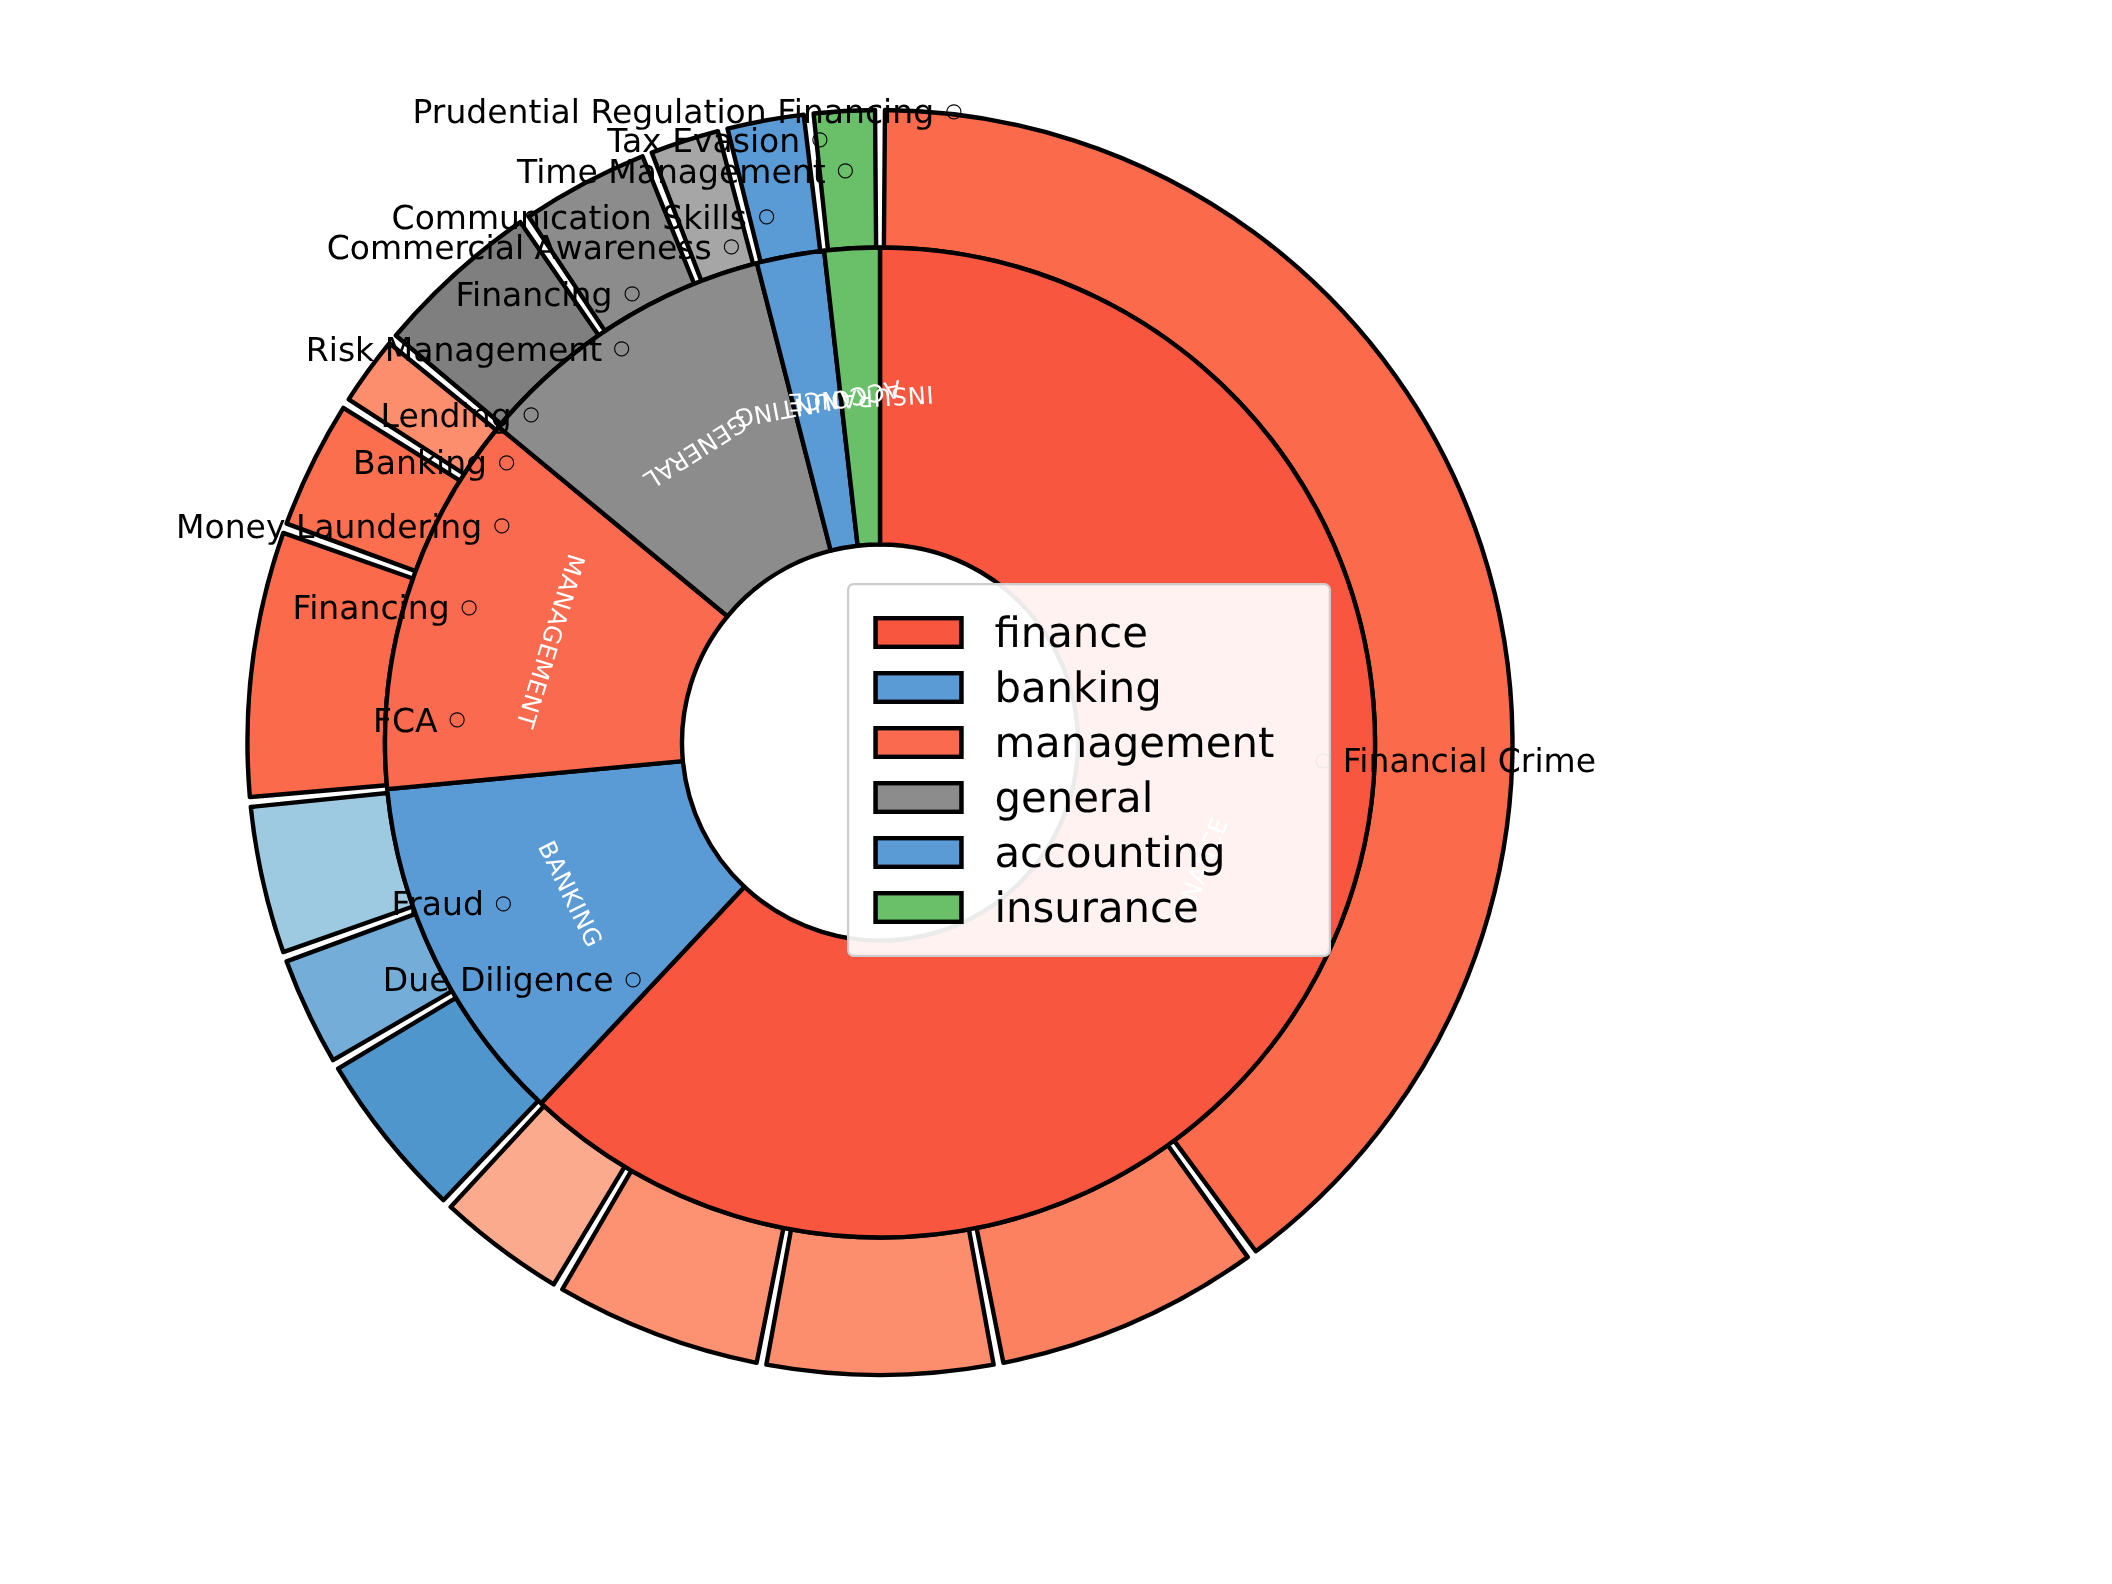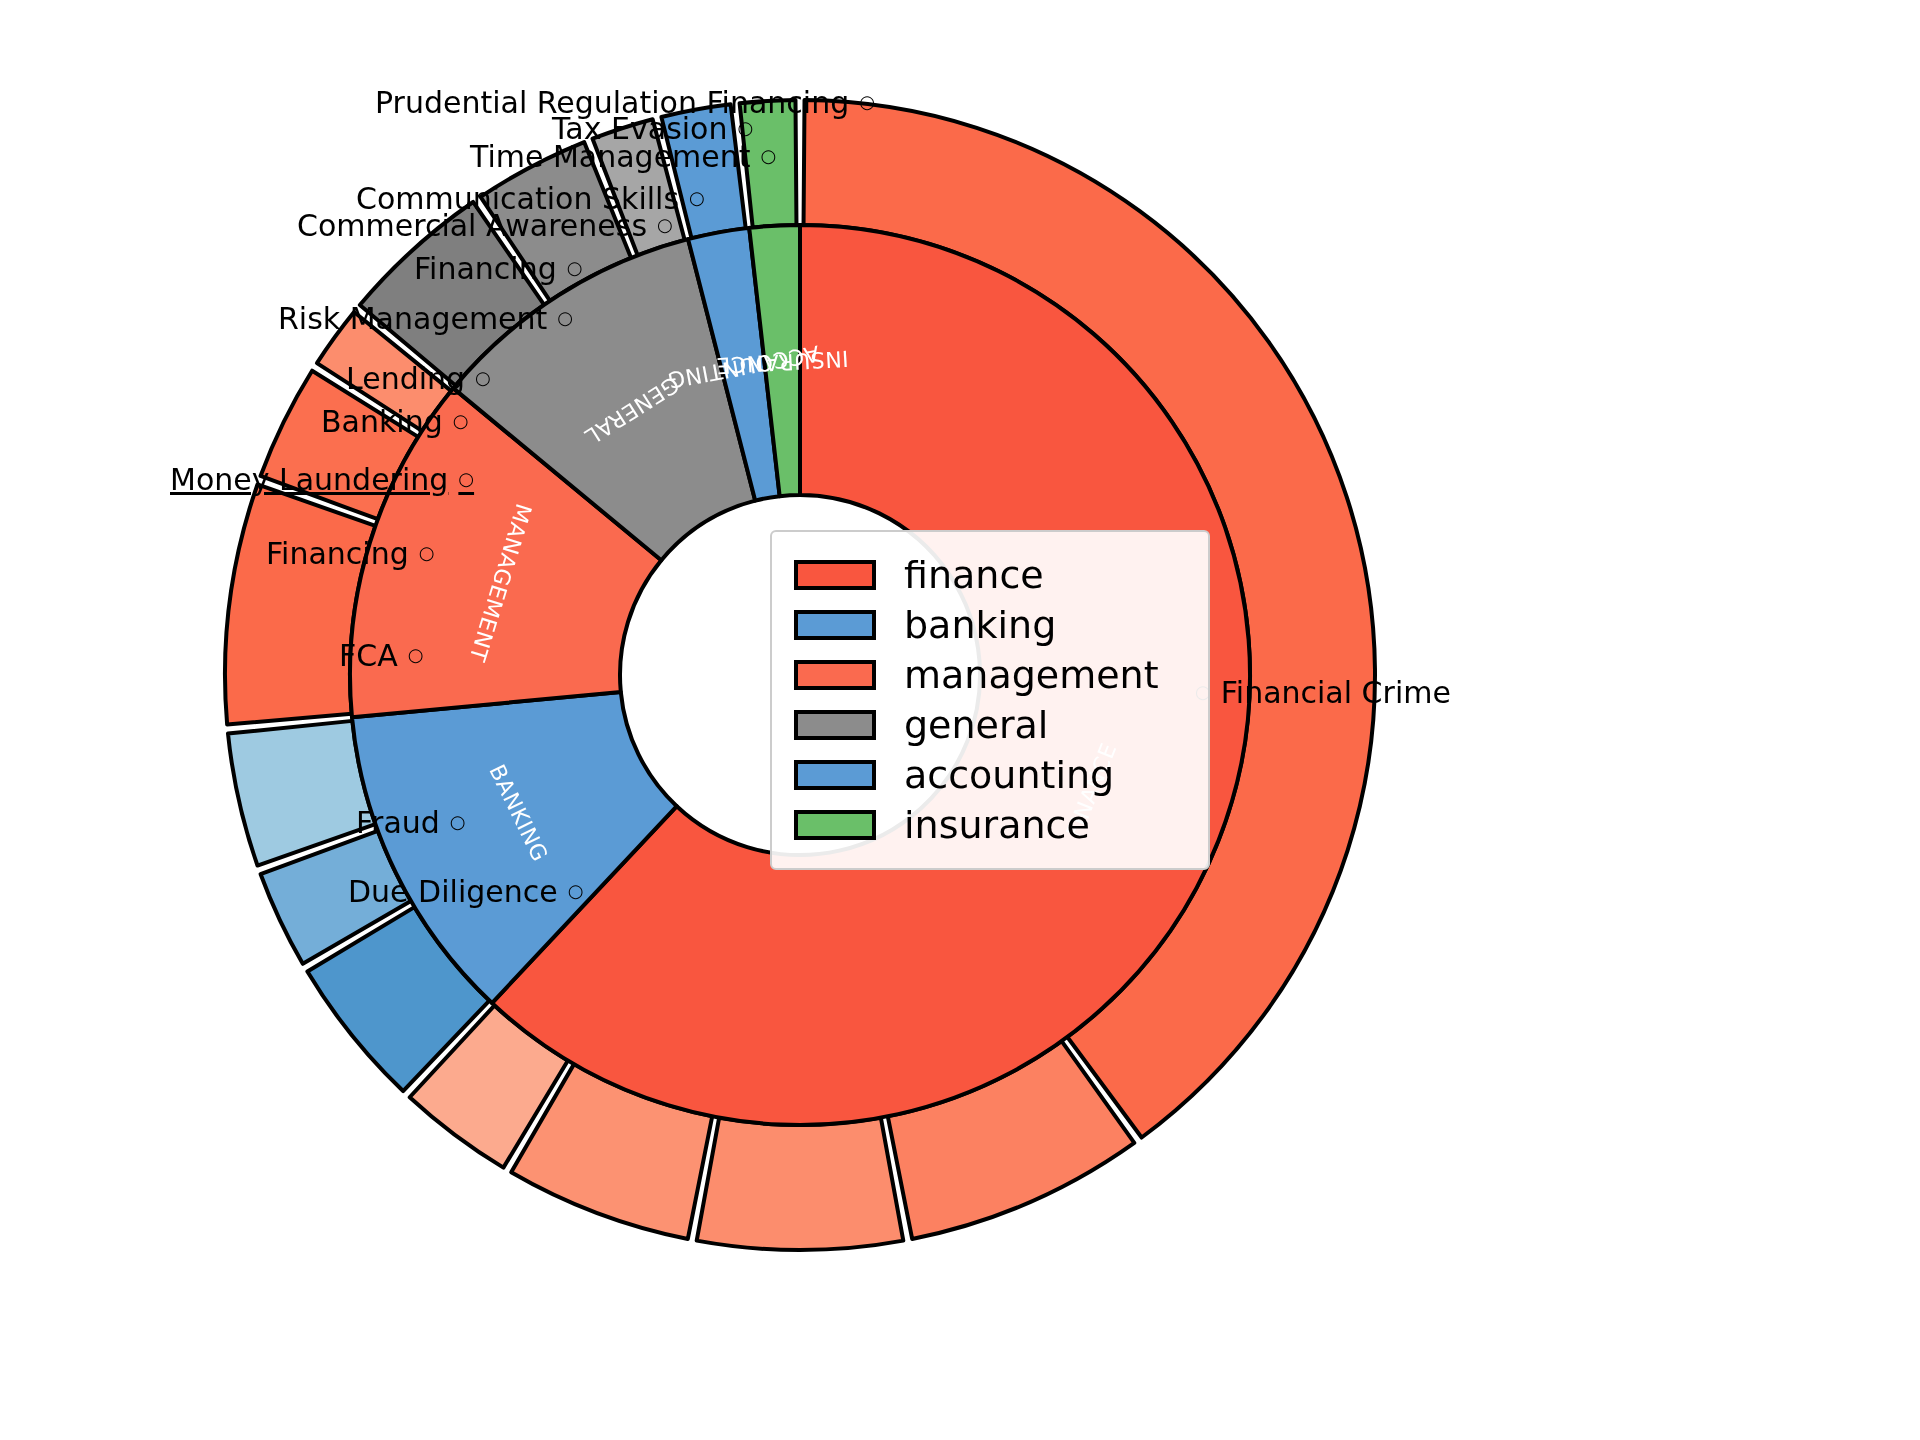--- a/index.html
+++ b/index.html
@@ -124,21 +124,21 @@
   <div id="outer-labels">
       <div class="outer-label left" style="left: 375px; top: 88px;"><span class="lbl-text">Prudential Regulation Financing</span><span class="lbl-marker">○</span></div>
       <div class="outer-label left" style="left: 552px; top: 114px;"><span class="lbl-text">Tax Evasion</span><span class="lbl-marker">○</span></div>
       <div class="outer-label left" style="left: 430px; top: 142px; margin-left: 40px;"><span class="lbl-text">Time Management</span><span class="lbl-marker">○</span></div>
       <div class="outer-label left" style="left: 356px; top: 172px; margin-top: 12px;"><span class="lbl-text">Communication Skills</span><span class="lbl-marker">○</span></div>
       <div class="outer-label left" style="left: 297px; top: 211px;"><span class="lbl-text">Commercial Awareness</span><span class="lbl-marker">○</span></div>
       <div class="outer-label left" style="left: 414px; top: 254px;"><span class="lbl-text">Financing</span><span class="lbl-marker">○</span></div>
       <div class="outer-label left" style="left: 278px; top: 304px;"><span class="lbl-text">Risk Management</span><span class="lbl-marker">○</span></div>
       <div class="outer-label left" style="left: 346px; top: 364px;"><span class="lbl-text">Lending</span><span class="lbl-marker">○</span></div>
       <div class="outer-label left" style="left: 321px; top: 407px;"><span class="lbl-text">Banking</span><span class="lbl-marker">○</span></div>
-      <div class="outer-label left" style="left: 170px; top: 465px; text-decoration: underline;"><span class="lbl-text">Money Laundering</span><span class="lbl-marker">○</span></div>
+      <div class="outer-label left" style="left: 160px; top: 465px;"><span class="lbl-text">Money Laundering</span><span class="lbl-marker">○</span></div>
       <div class="outer-label left" style="left: 266px; top: 539px;"><span class="lbl-text">Financing</span><span class="lbl-marker">○</span></div>
       <div class="outer-label left" style="left: 339px; top: 641px;"><span class="lbl-text">FCA</span><span class="lbl-marker">○</span></div>
       <div class="outer-label left" style="left: 356px; top: 760px; margin-top: 48px;"><span class="lbl-text">Fraud</span><span class="lbl-marker">○</span></div>
       <div class="outer-label left" style="left: 348px; top: 877px;"><span class="lbl-text">Due Diligence</span><span class="lbl-marker">○</span></div>
       <div class="outer-label right" style="left: 1195px; top: 678px;"><span class="lbl-marker">○</span><span class="lbl-text">Financial Crime</span></div>
     </div>
 
   <div id="legend">
     <div class="legend-row">
       <span class="legend-swatch" style="background: rgb(249, 86, 63);"></span>

